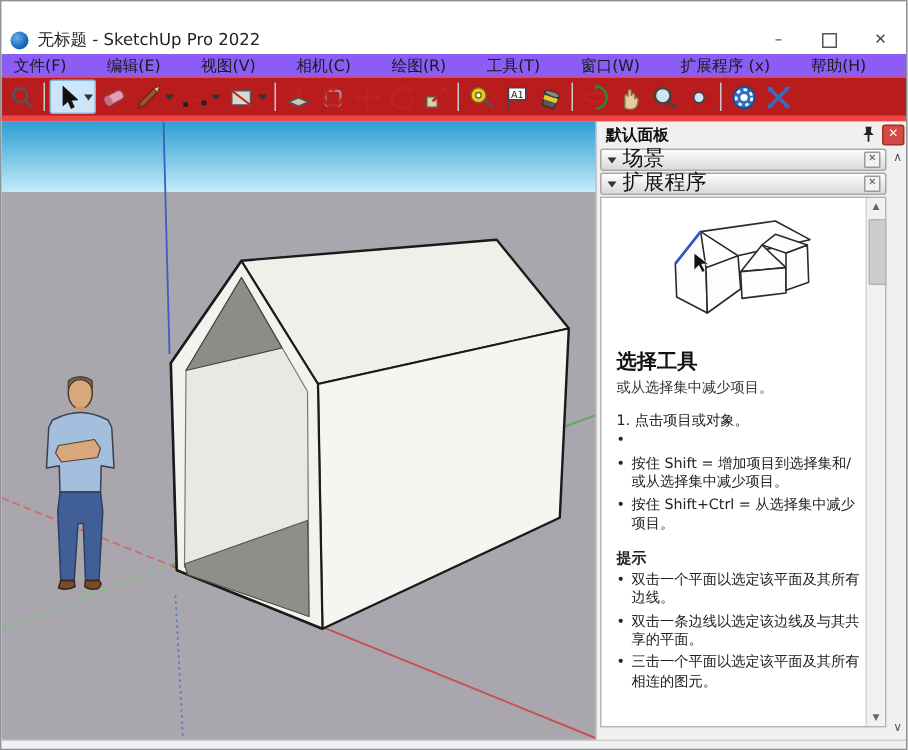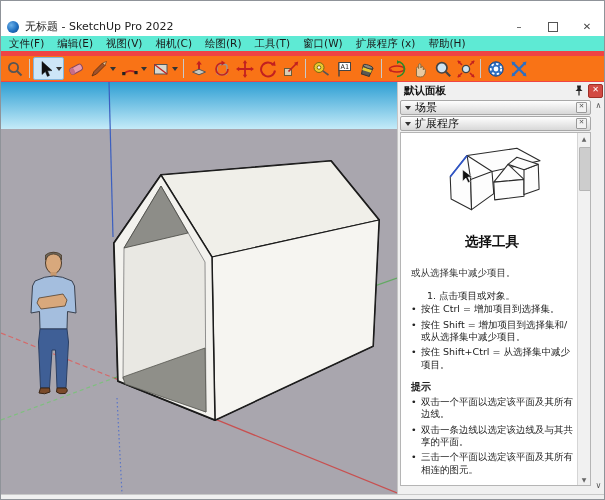--- a/index.html
+++ b/index.html
@@ -5,53 +5,53 @@
   html,body{margin:0;padding:0;background:#cfcfcf;font-family:"DejaVu Sans","Liberation Sans",sans-serif;}
   .window{position:relative;width:603px;height:498px;background:#f0f0f0;border:1px solid #8f9399;overflow:hidden;}
   
   .titlebar{height:19px;background:#ffffff;display:flex;align-items:center;padding:16px 0 0 6px;}
   .app-logo{width:12px;height:12px;border-radius:50%;background:radial-gradient(circle at 35% 35%, #6ab0e8 0%, #1f6fc0 55%, #15427c 100%);margin-right:6px;flex:0 0 auto;}
   .title-text{font-size:11px;color:#222;flex:1 1 auto;white-space:nowrap;}
   .win-controls{display:flex;height:100%;}
   .win-btn{width:34px;height:100%;display:flex;align-items:center;justify-content:center;font-size:10px;color:#444;cursor:default;}
   .max-glyph{width:8px;height:8px;border:1px solid #555;display:inline-block;}
   
-  .menubar{height:15px;background:#5eead4;display:flex;align-items:center;gap:13px;padding:0 8px;border-bottom:5px solid #ef4444;}
+  .menubar{height:15px;background:#8b5cf6;display:flex;align-items:center;gap:27px;padding:0 8px;border-bottom:1px solid #ef4444;}
   .menu-item{font-size:10.5px;color:#1a1a1a;white-space:nowrap;}
   
-  .toolbar{height:25px;background:#f97316;border-bottom:1px solid #ef4444;display:flex;align-items:center;padding:0 2px;overflow:hidden;}
+  .toolbar{height:25px;background:#b91c1c;border-bottom:4px solid #ef4444;display:flex;align-items:center;padding:0 2px;overflow:hidden;}
   .tool{border:none;background:transparent;width:23px;height:23px;padding:1px;display:flex;align-items:center;justify-content:center;flex:0 0 auto;}
   .tool svg{display:block;}
   .tool.wcaret{width:31px;}
   .caret{width:0;height:0;border-left:3.5px solid transparent;border-right:3.5px solid transparent;border-top:4px solid #333;margin-left:2px;}
   .tool.active{background:#cde6f7;border:1px solid #84b6dc;border-radius:2px;}
   .sep{width:1px;height:19px;background:#c9c9c9;margin:0 3px;flex:0 0 auto;}
   
   .main{display:flex;height:412px;}
   .viewport{position:relative;width:396px;height:412px;flex:0 0 auto;background:#a9a6ae;}
   .viewport svg{display:block;}
   
   .panel{width:207px;flex:0 0 auto;background:#f0f0f0;border-left:1px solid #c6c6c6;display:flex;flex-direction:column;}
   .panel-header{height:17px;display:flex;align-items:center;padding:0 2px 0 6px;}
   .panel-title{font-size:10.5px;font-weight:700;color:#111;flex:1;}
   .pin-btn{width:13px;height:13px;display:flex;align-items:center;justify-content:center;margin-right:3px;}
   .close-red{width:13px;height:12px;background:#d24a43;border:1px solid #a03028;border-radius:2px;color:#fff;font-size:8px;line-height:10px;text-align:center;font-weight:700;}
   .panel-body{flex:1;display:flex;min-height:0;}
   .panel-col{flex:1;display:flex;flex-direction:column;min-width:0;padding:0 1px 8px 2px;}
   .sec-bar{height:13px;margin-top:1px;background:linear-gradient(#fefefe,#d8d8d8);border:1px solid #a8a8a8;border-radius:2px;display:flex;align-items:center;padding:0 3px;}
   .sec-arrow{width:0;height:0;border-left:3.5px solid transparent;border-right:3.5px solid transparent;border-top:4px solid #333;margin:0 4px 0 1px;}
-  .sec-label{flex:1;font-size:11px;color:#111;line-height:11px;}
+  .sec-label{flex:1;font-size:14px;color:#111;line-height:11px;}
   .sec-close{width:9px;height:9px;border:1px solid #9a9a9a;background:#f2f2f2;color:#555;font-size:6.5px;line-height:7px;text-align:center;border-radius:1px;}
   .instructor{flex:1;margin-top:1px;background:#ffffff;border:1px solid #b5b5b5;display:flex;min-height:0;}
   .ins-content{flex:1;overflow:hidden;padding:4px 4px 0 10px;min-width:0;}
   .ins-illustration{display:block;margin:6px auto 10px auto;}
-  .ins-heading{font-size:13.5px;font-weight:700;color:#111;margin:2px 0 16px 0;text-align:center;}
+  .ins-heading{font-size:13.5px;font-weight:700;color:#111;margin:2px 0 2px 0;}
   .ins-intro{font-size:9.5px;color:#333;margin:0 0 10px 0;}
   .ins-subhead{font-size:10px;font-weight:700;color:#222;margin:9px 0 2px 0;}
-  .ins-line{font-size:9.5px;color:#222;line-height:1.3;margin:0 0 1px 16px;}
+  .ins-line{font-size:9.5px;color:#222;line-height:1.3;margin:0 0 1px 0;}
   .ins-li{display:flex;font-size:9.5px;color:#222;line-height:1.3;margin:0 0 3px 0;}
   .ins-li .bullet{width:10px;flex:0 0 auto;}
   .scrollbar{width:12px;flex:0 0 auto;background:#f1f1f1;border-left:1px solid #d5d5d5;display:flex;flex-direction:column;align-items:center;}
   .sb-btn{width:12px;height:11px;font-size:6px;color:#666;text-align:center;line-height:11px;}
   .sb-track{flex:1;width:12px;position:relative;}
   .sb-thumb{position:absolute;top:3px;left:1px;width:10px;height:42px;background:#cdcdcd;border:1px solid #b5b5b5;border-radius:1px;}
   .tray-rail{width:13px;flex:0 0 auto;display:flex;flex-direction:column;align-items:center;justify-content:space-between;padding:2px 0 4px 0;}
   .rail-chevron{font-size:8px;color:#555;line-height:9px;}
   
   .statusbar{height:27px;background:#f0f0f0;border-top:1px solid #c9c9c9;display:flex;align-items:center;padding:0 4px;}
@@ -320,21 +320,20 @@
                   <path d="M78,24 L96,30 L112,24 L88,16 Z"></path>
                 </g>
                 <line x1="32" y1="14" x2="13" y2="38" stroke="#2f55c8" stroke-width="2"></line>
                 <path d="M27,30 l0,13 l3.6,-3.6 l2.6,5.2 l2.2,-1.1 l-2.6,-5.1 l5.2,0 Z" fill="#111" stroke="#fff" stroke-width="0.6"></path>
               </svg>
               <div class="ins-heading">选择工具</div>
               <div class="ins-intro">或从选择集中减少项目。</div>
               <div class="ins-line">1. 点击项目或对象。</div>
               <div class="ins-li">
                   <span class="bullet">•</span>
-                  <span>按住 Ctrl = 增加项目到选择集。</span>
                 </div>
               <div class="ins-li">
                   <span class="bullet">•</span>
                   <span>按住 Shift = 增加项目到选择集和/或从选择集中减少项目。</span>
                 </div>
               <div class="ins-li">
                   <span class="bullet">•</span>
                   <span>按住 Shift+Ctrl = 从选择集中减少项目。</span>
                 </div>
               <div class="ins-subhead">提示</div>

